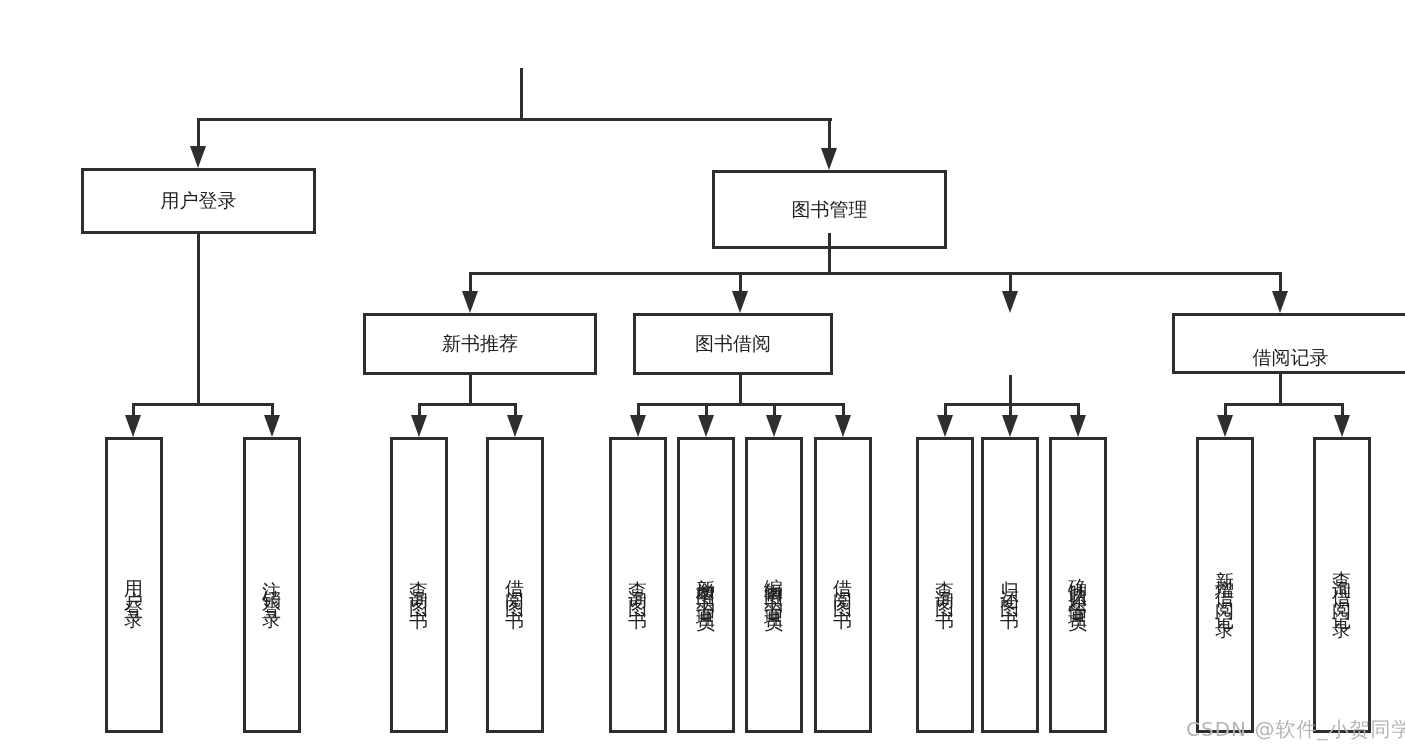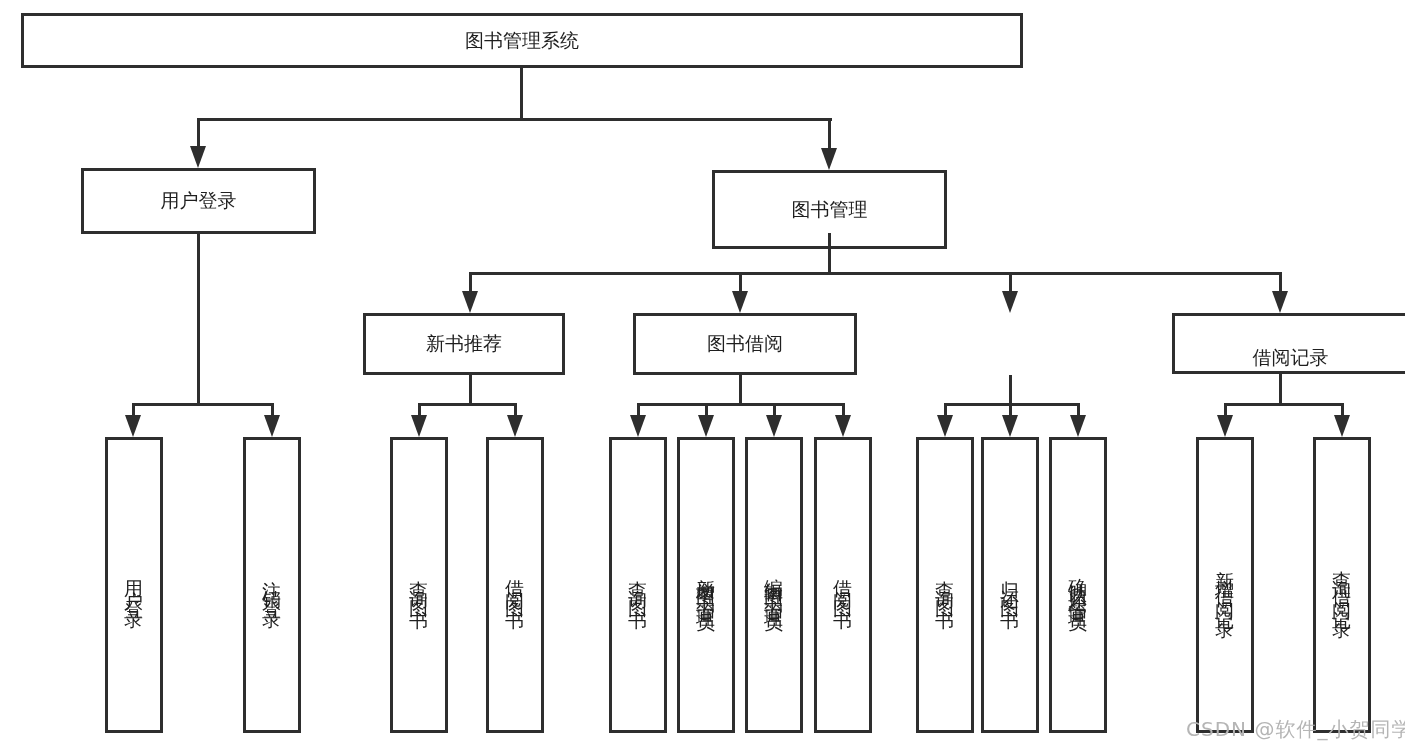--- a/index.html
+++ b/index.html
@@ -27,23 +27,20 @@
   .watermark{
     position:absolute;left:1186px;top:716px;
     color:#b5b5b5;font-size:20px;letter-spacing:1px;white-space:nowrap;
   }
 </style>
 </head>
 <body>
 
 <div id="canvas">
 
-  <div class="node" style="left:21px;top:13px;width:1002px;height:55px;">
-    <span>图书管理系统</span>
-  </div>
 
   <div class="vline" style="left:520px;top:68px;width:3px;height:53px;"></div>
   <div class="hline" style="left:197px;top:118px;width:635px;height:3px;"></div>
   <div class="vline" style="left:197px;top:118px;width:3px;height:32px;"></div>
   <div class="vline" style="left:828px;top:118px;width:3px;height:34px;"></div>
   <div class="arrow" style="left:190px;top:146px;"></div>
   <div class="arrow" style="left:821px;top:148px;"></div>
 
   <div class="node" style="left:81px;top:168px;width:235px;height:66px;">
     <span>用户登录</span>
@@ -56,24 +53,24 @@
   <div class="hline" style="left:469px;top:272px;width:813px;height:3px;"></div>
   <div class="vline" style="left:469px;top:272px;width:3px;height:23px;"></div>
   <div class="vline" style="left:739px;top:272px;width:3px;height:23px;"></div>
   <div class="vline" style="left:1009px;top:272px;width:3px;height:23px;"></div>
   <div class="vline" style="left:1279px;top:272px;width:3px;height:23px;"></div>
   <div class="arrow" style="left:462px;top:291px;"></div>
   <div class="arrow" style="left:732px;top:291px;"></div>
   <div class="arrow" style="left:1002px;top:291px;"></div>
   <div class="arrow" style="left:1272px;top:291px;"></div>
 
-  <div class="node" style="left:363px;top:313px;width:202px;height:62px;">
+  <div class="node" style="left:363px;top:313px;width:234px;height:62px;">
     <span>新书推荐</span>
   </div>
-  <div class="node" style="left:633px;top:313px;width:224px;height:62px;text-align:right;">
+  <div class="node" style="left:633px;top:313px;width:200px;height:62px;text-align:right;">
     <span>图书借阅</span>
   </div>
   <div class="node" style="left:1172px;top:313px;width:237px;height:61px;align-items:flex-end;">
     <span>借阅记录</span>
   </div>
 
   <div class="vline" style="left:197px;top:234px;width:3px;height:172px;"></div>
   <div class="hline" style="left:132px;top:403px;width:142px;height:3px;"></div>
   <div class="vline" style="left:132px;top:403px;width:3px;height:14px;"></div>
   <div class="vline" style="left:271px;top:403px;width:3px;height:14px;"></div>

